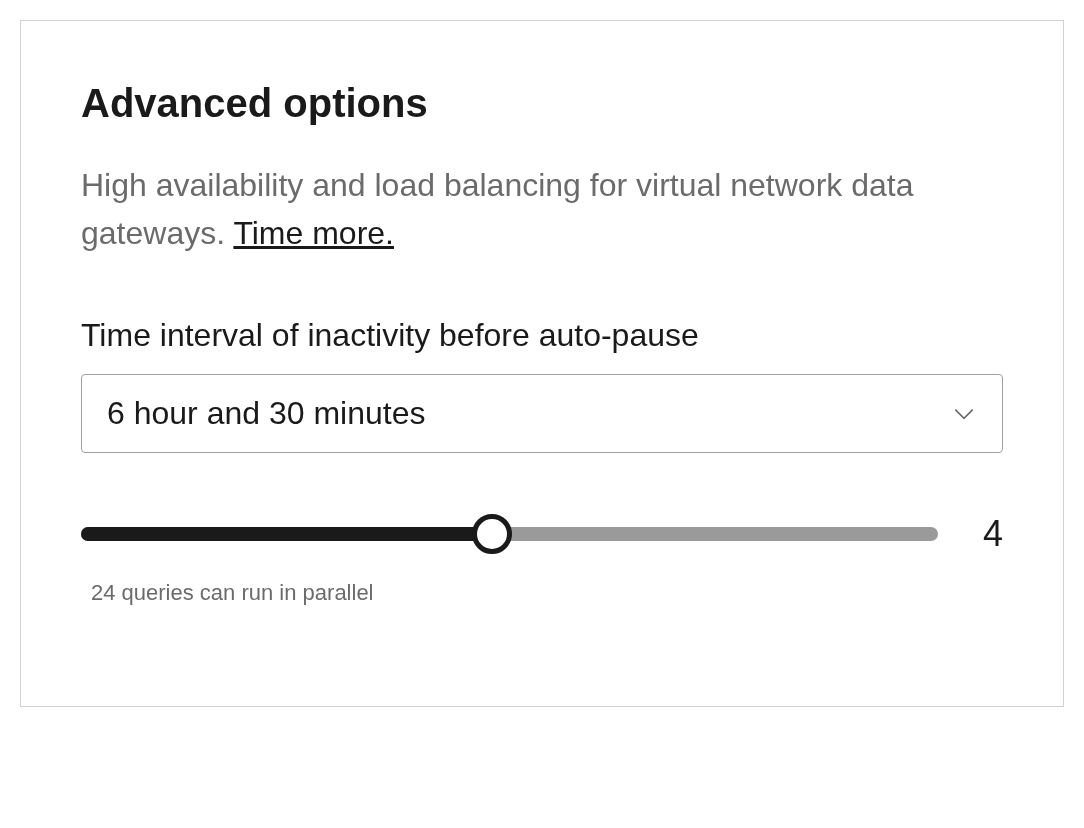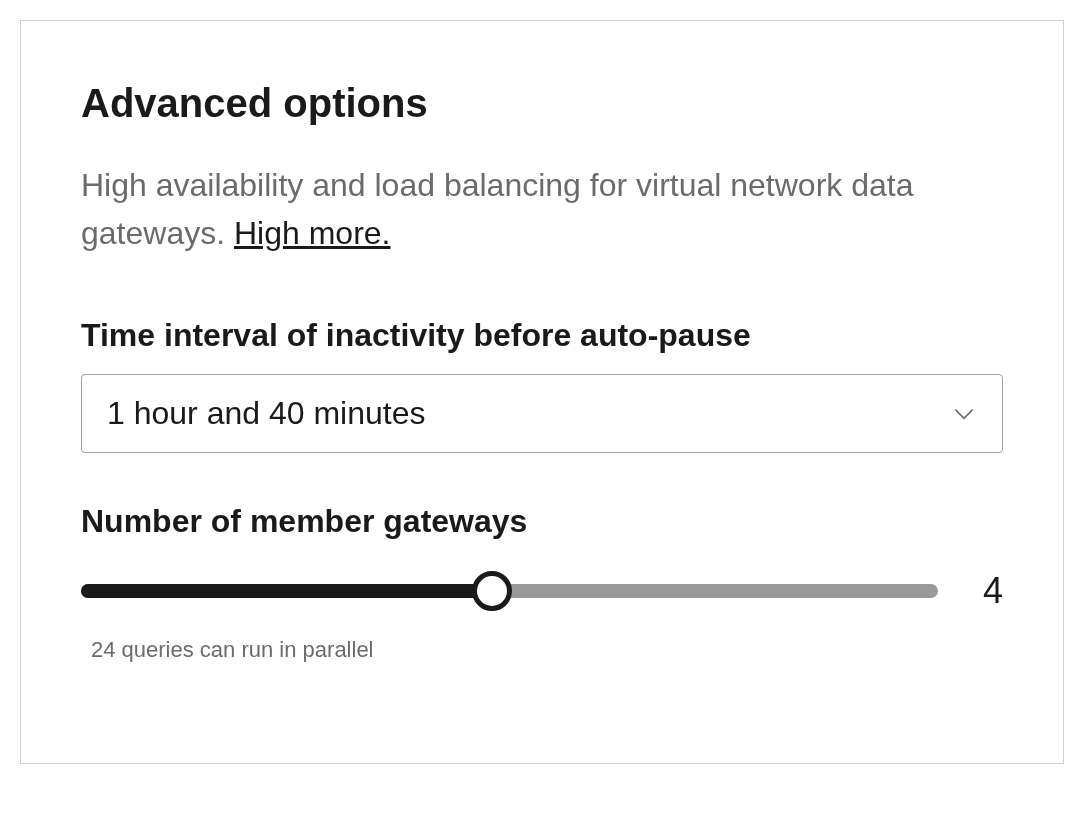--- a/index.html
+++ b/index.html
@@ -35,21 +35,21 @@
     }
     .learn-more-link {
       color: #1a1a1a;
       text-decoration: underline;
     }
     .field-group {
       margin-bottom: 50px;
     }
     .field-label {
       font-size: 32px;
-      font-weight: 700;
+      font-weight: 400;
       color: #1a1a1a;
       margin-bottom: 20px;
       display: block;
     }
     .dropdown {
       width: 100%;
       border: 1px solid #a0a0a0;
       border-radius: 4px;
       padding: 20px 25px;
       font-size: 32px;
@@ -116,35 +116,34 @@
       margin-left: 10px;
     }
   </style>
 </head>
 <body>
 
 <div class="card">
   <h2 class="card-title">Advanced options</h2>
 
   <p class="card-description">
-    <span>High availability and load balancing for virtual network data gateways. </span><a href="#" class="learn-more-link">High more.</a>
+    <span>High availability and load balancing for virtual network data gateways. </span><a href="#" class="learn-more-link">Time more.</a>
   </p>
 
   <div class="field-group">
     <label class="field-label">Time interval of inactivity before auto-pause</label>
     <div class="dropdown">
-      <span class="dropdown-value">1 hour and 40 minutes</span>
+      <span class="dropdown-value">6 hour and 30 minutes</span>
       <svg class="chevron" viewBox="0 0 24 24">
         <polyline points="4,8 12,16 20,8"></polyline>
       </svg>
     </div>
   </div>
 
   <div class="field-group">
-    <label class="field-label">Number of member gateways</label>
     <div class="slider-row">
       <div class="slider-track">
         <div class="slider-fill"></div>
         <div class="slider-thumb"></div>
       </div>
       <span class="slider-value">4</span>
     </div>
     <p class="helper-text">24 queries can run in parallel</p>
   </div>
 </div>

